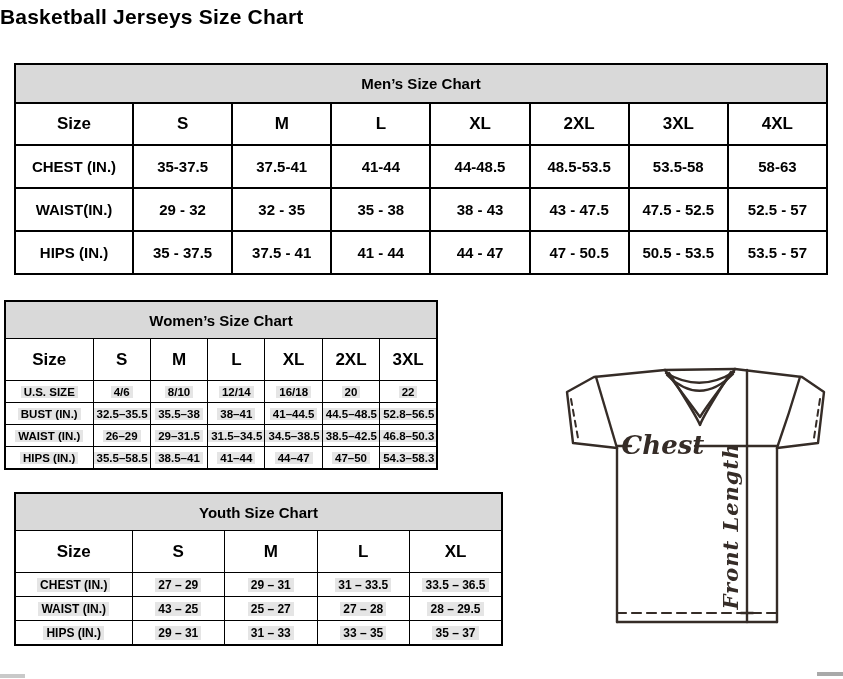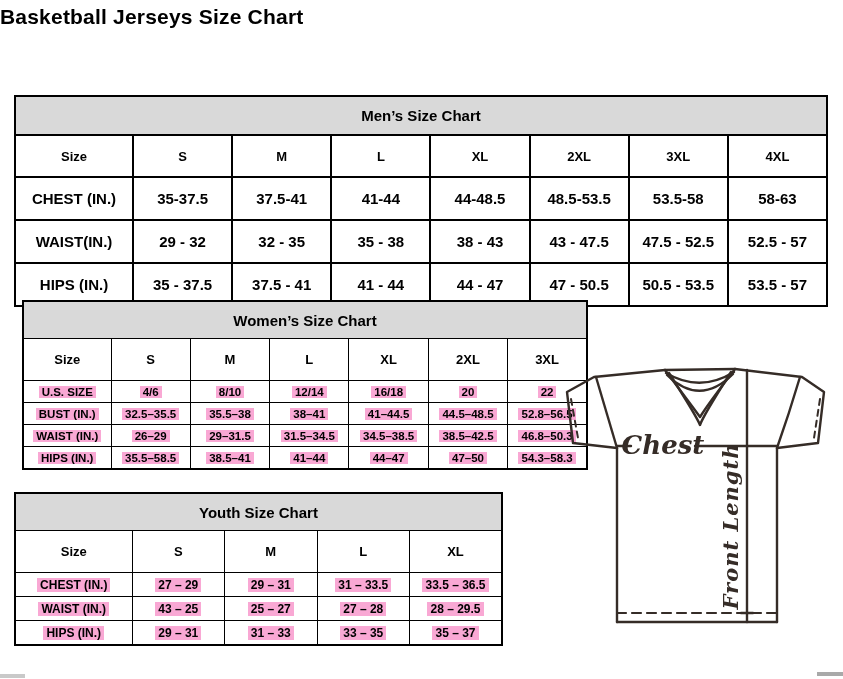--- a/index.html
+++ b/index.html
@@ -5,43 +5,43 @@
   html,body{margin:0;padding:0;background:#ffffff;}
   #page{
     position:relative;width:843px;height:679px;background:#ffffff;overflow:hidden;
     font-family:"Liberation Sans", sans-serif;color:#000;
   }
   .page-title{
     position:absolute;top:5px;left:0;width:100%;text-align:left;
     font-size:21px;font-weight:bold;letter-spacing:0.2px;
   }
   .tblwrap{position:absolute;}
-  .tblwrap-men{left:14px;top:63px;width:814px;margin-top:32px;}
-  .tblwrap-women{left:22px;top:300px;width:566px;}
+  .tblwrap-men{left:14px;top:63px;width:814px;}
+  .tblwrap-women{left:4px;top:300px;width:434px;}
   .tblwrap-youth{left:14px;top:492px;width:489px;}
   table.tbl{
     border-collapse:collapse;table-layout:fixed;width:100%;
     border:2px solid #000;
   }
   .tbl th,.tbl td{
     border:1px solid #000;text-align:center;vertical-align:middle;
     font-weight:bold;padding:0;overflow:hidden;white-space:nowrap;
   }
   .tbl-men th,.tbl-men td{border-width:2px;}
   .tbl .band th{background:#d9d9d9;font-size:15px;height:36px;}
   .tbl-men .band th{height:37px;}
-  .tbl .sizes th{font-size:13px;height:41px;background:#fff;}
+  .tbl .sizes th{font-size:17px;height:41px;background:#fff;}
   .tbl-men .sizes th{height:40px;}
   .tbl-men tbody th,.tbl-men tbody td{font-size:15px;height:41px;}
   .tbl-women tbody th,.tbl-women tbody td{font-size:11.5px;height:21px;}
   .tbl-youth tbody th,.tbl-youth tbody td{font-size:12px;height:23px;}
   .tbl-men col.c0{width:118px;}
   .tbl-women col.c0{width:88px;}
   .tbl-youth col.c0{width:117px;}
-  .hl{background:#f9a8d4;padding:0 3px;}
+  .hl{background:#e5e5e5;padding:0 3px;}
   .jersey{position:absolute;left:556px;top:356px;width:288px;height:276px;}
   .scroll-frag{position:absolute;height:4px;}
   .scroll-frag-left{left:0;top:674px;width:25px;background:#c9c9c9;}
   .scroll-frag-right{left:817px;top:672px;width:26px;background:#a9a9a9;}
 </style>
 </head>
 <body>
 
 <div id="page">
 

